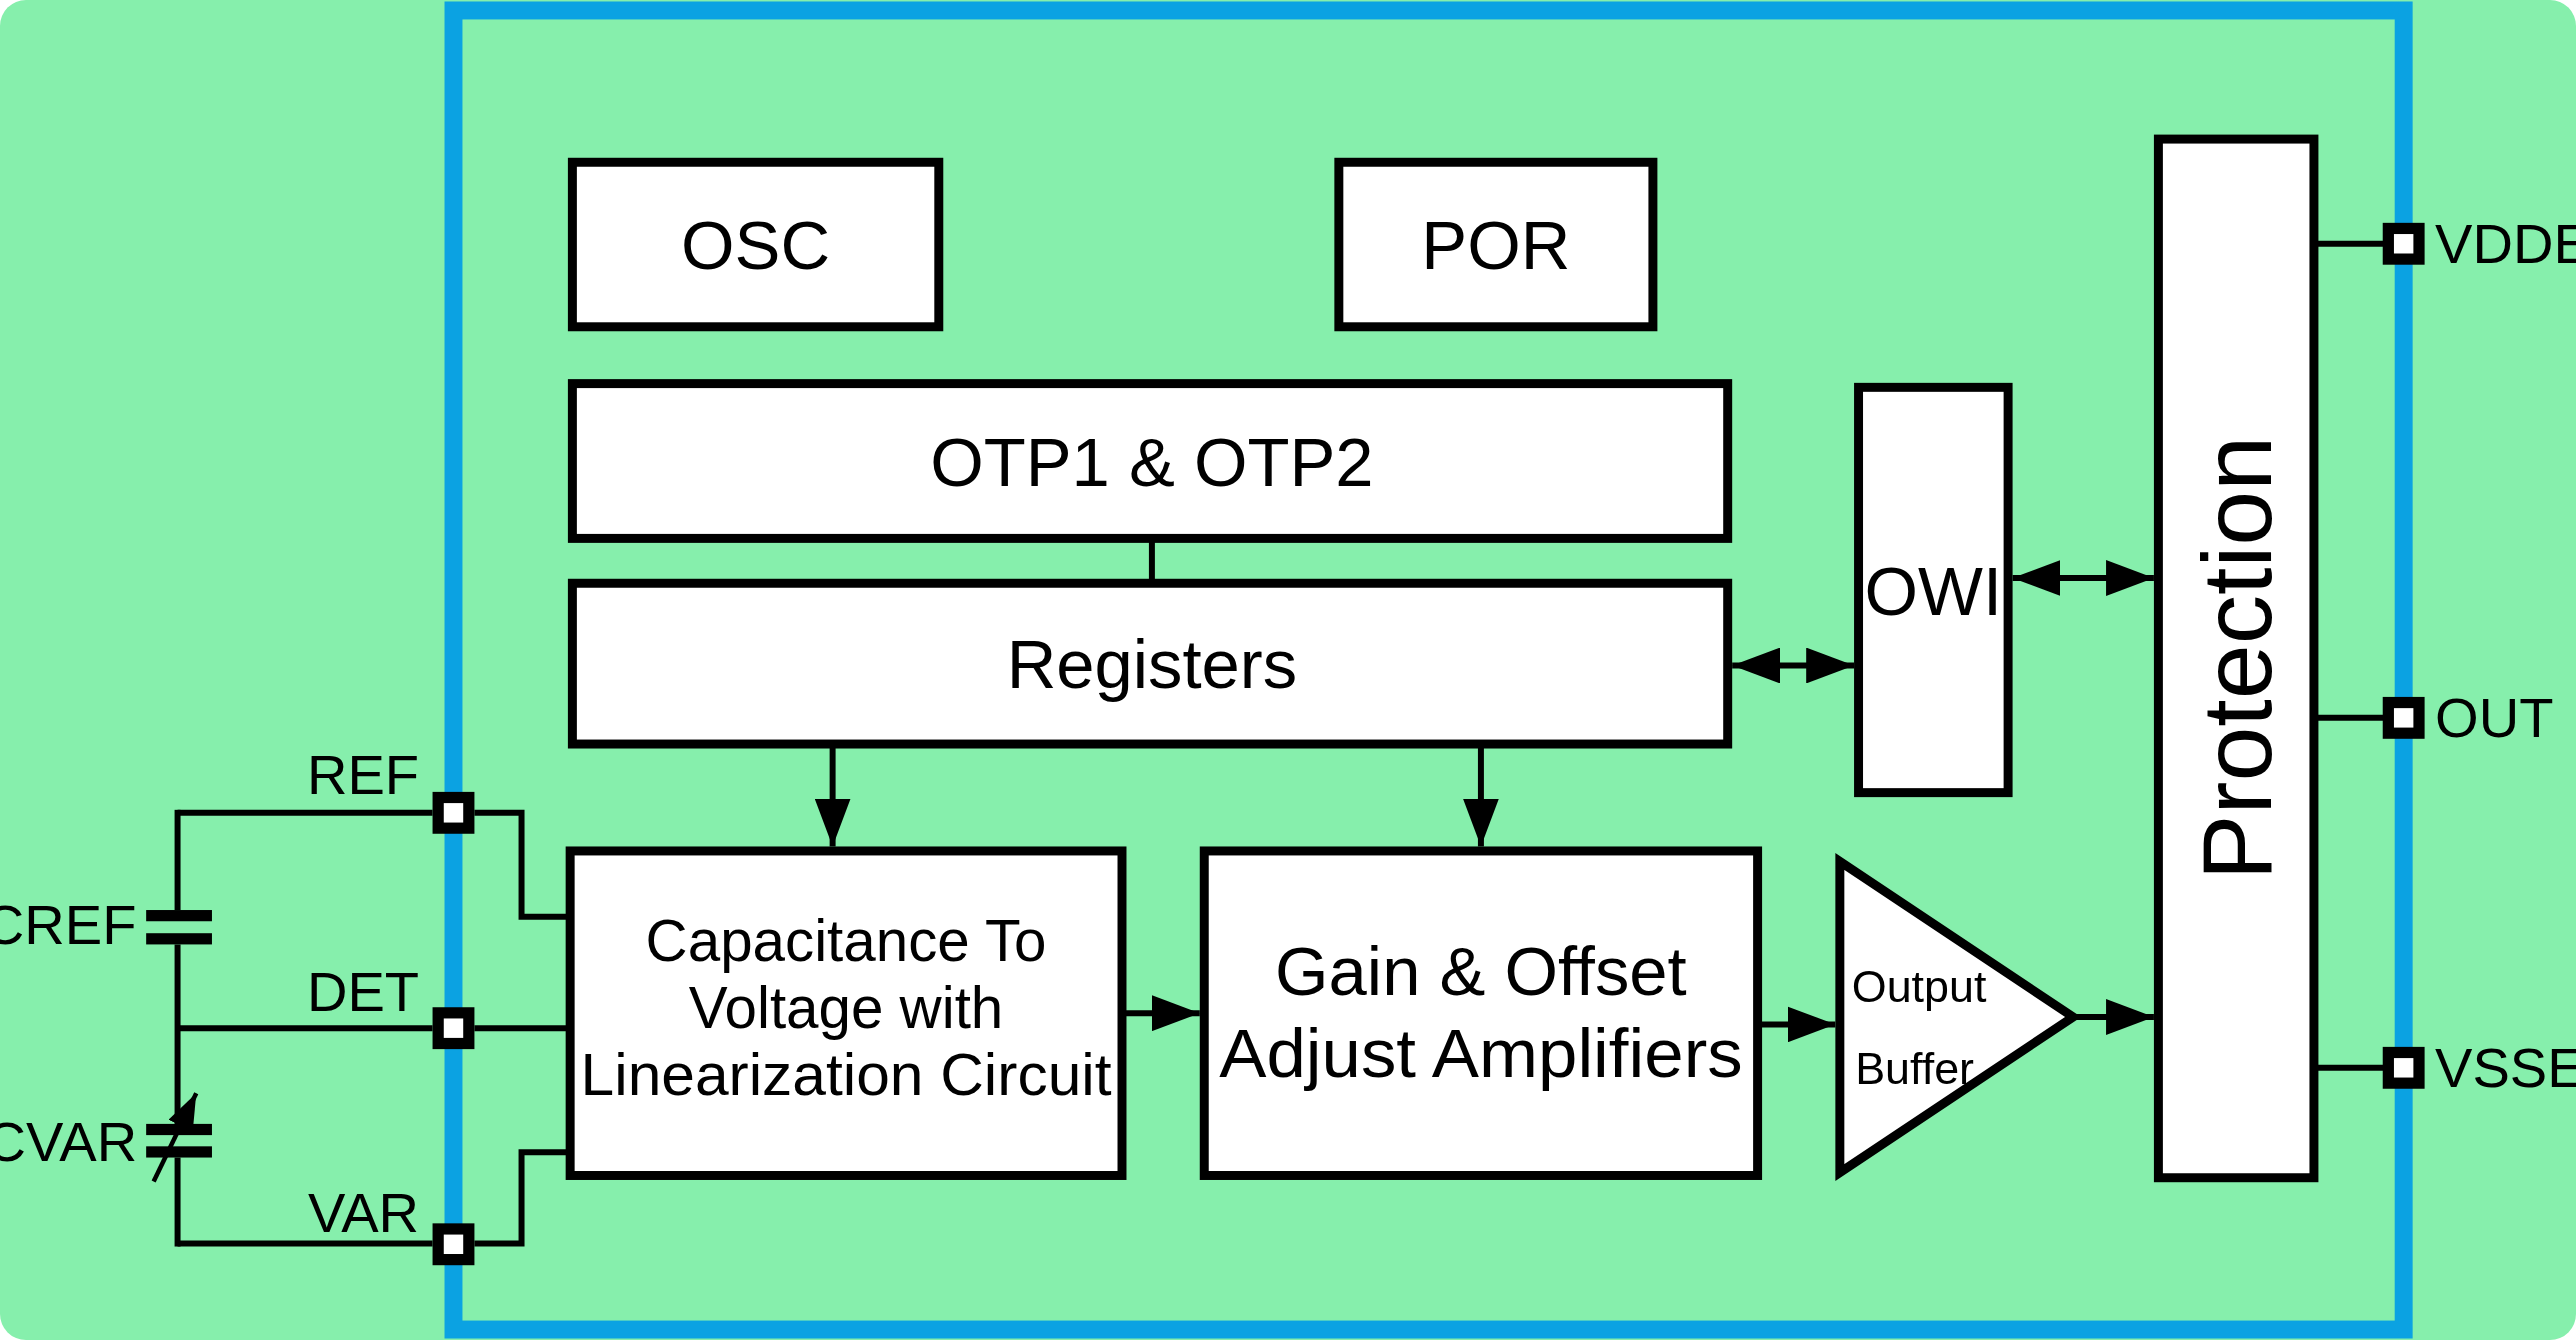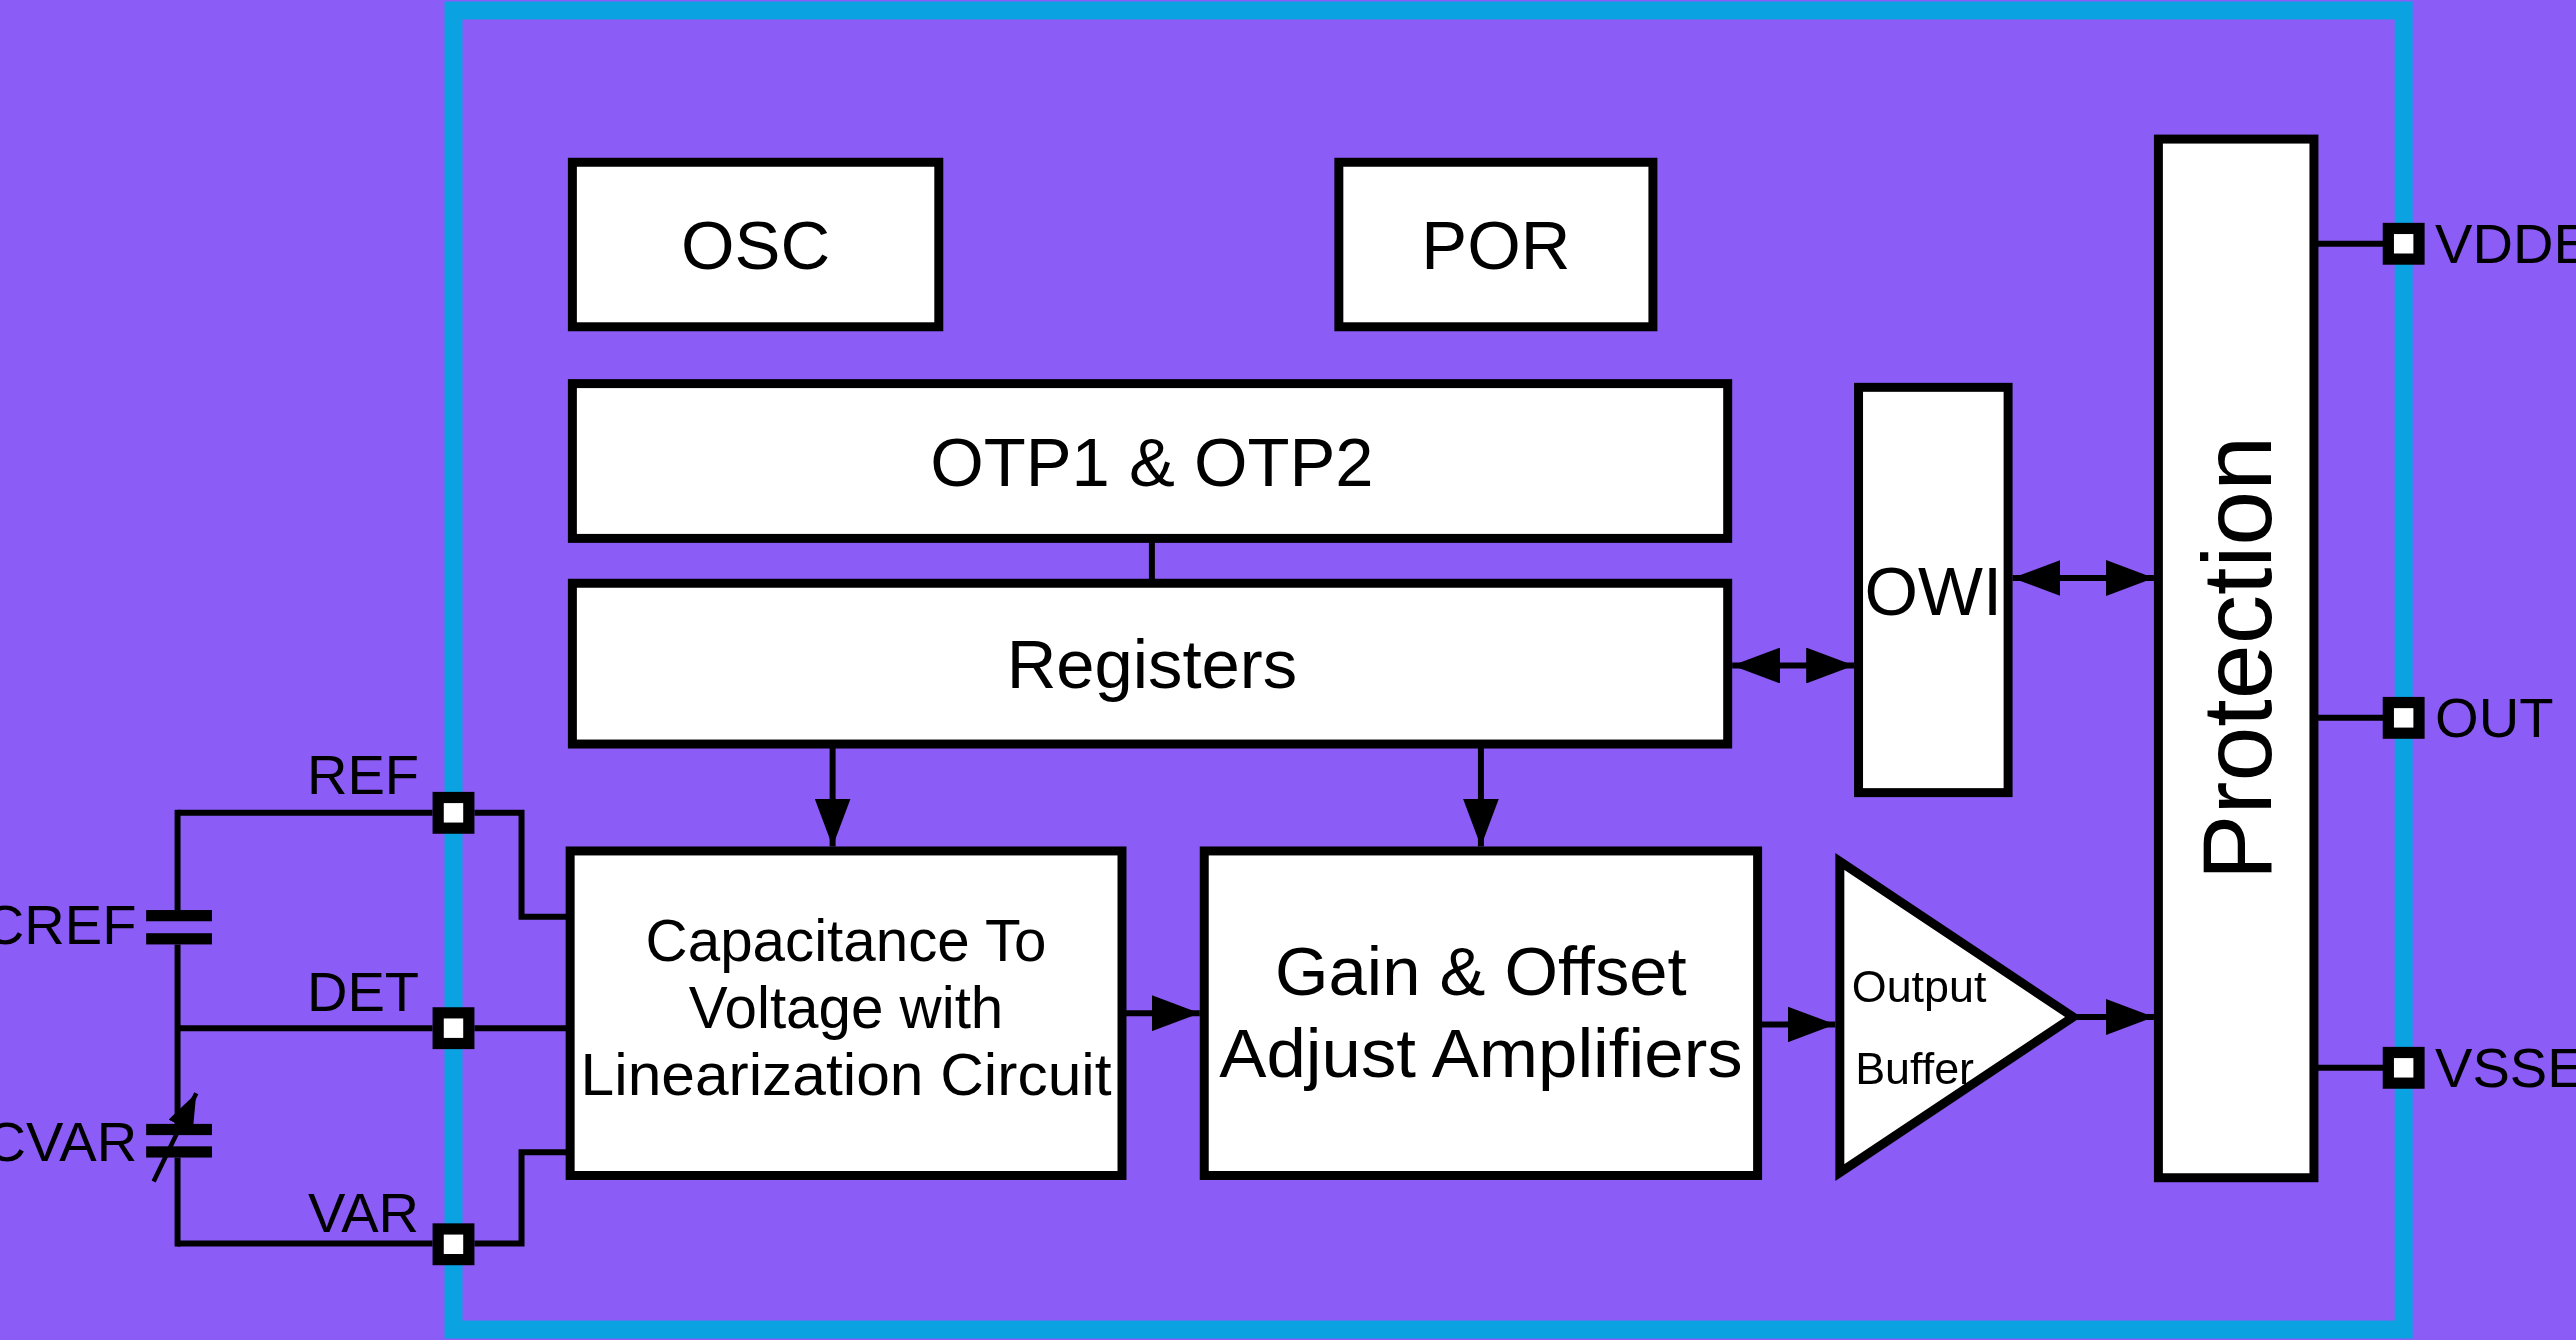--- a/index.html
+++ b/index.html
@@ -1,16 +1,16 @@
 <!DOCTYPE html>
 <html style="font-size:12px"><head>
 <meta charset="utf-8">
 <style>
   html,body{margin:0;padding:0;background:#fff;width:100%;height:100%;}
-  .stage{width:100vw;height:100vh;overflow:hidden;background:#8b5cf6;}
+  .stage{width:100vw;height:100vh;overflow:hidden;background:#86efac;border-radius:26px;}
   svg{display:block;width:100%;height:100%;}
   text{font-family:"Liberation Sans",sans-serif;fill:#000;}
   .blocklabel{font-size:92px;}
   .biglabel{font-size:132px;}
   .medlabel{font-size:78px;}
   .pinlabel{font-size:75px;}
   .buflabel{font-size:60px;}
 </style>
 </head>
 <body>

